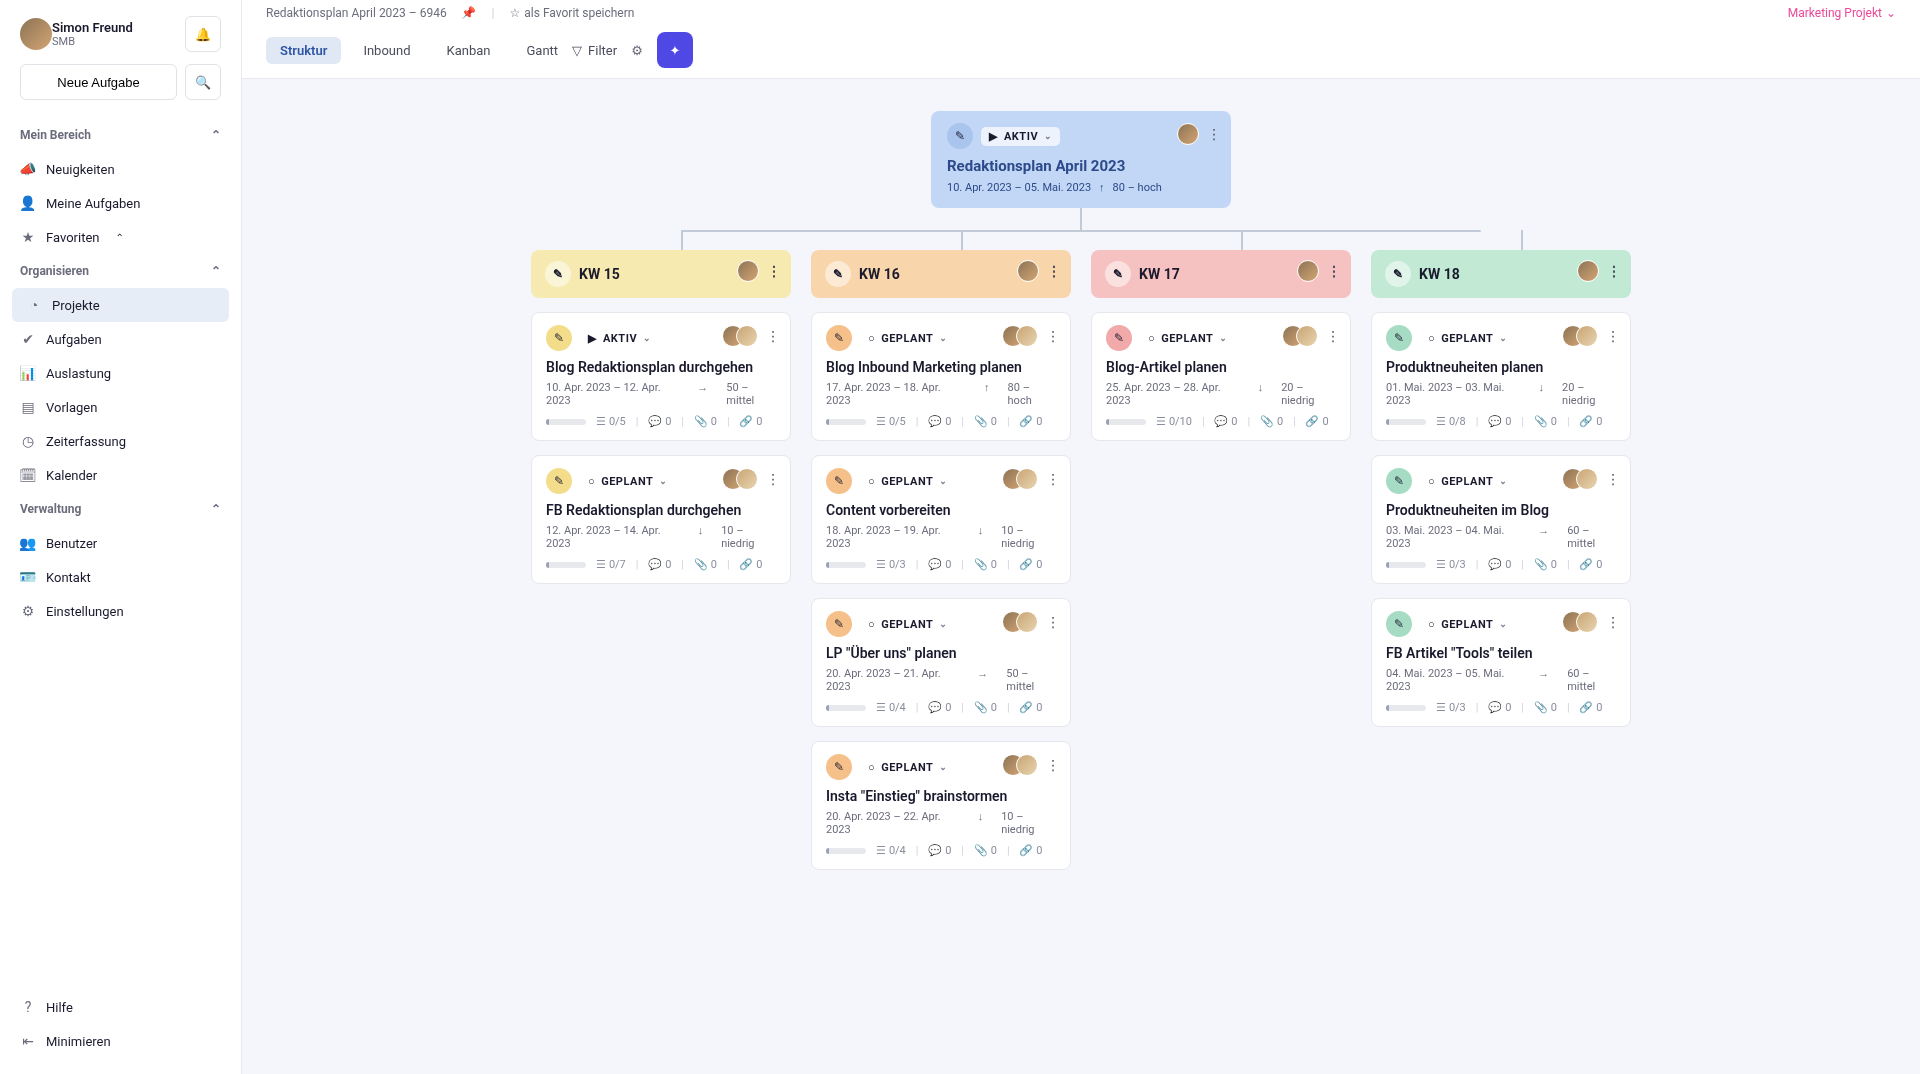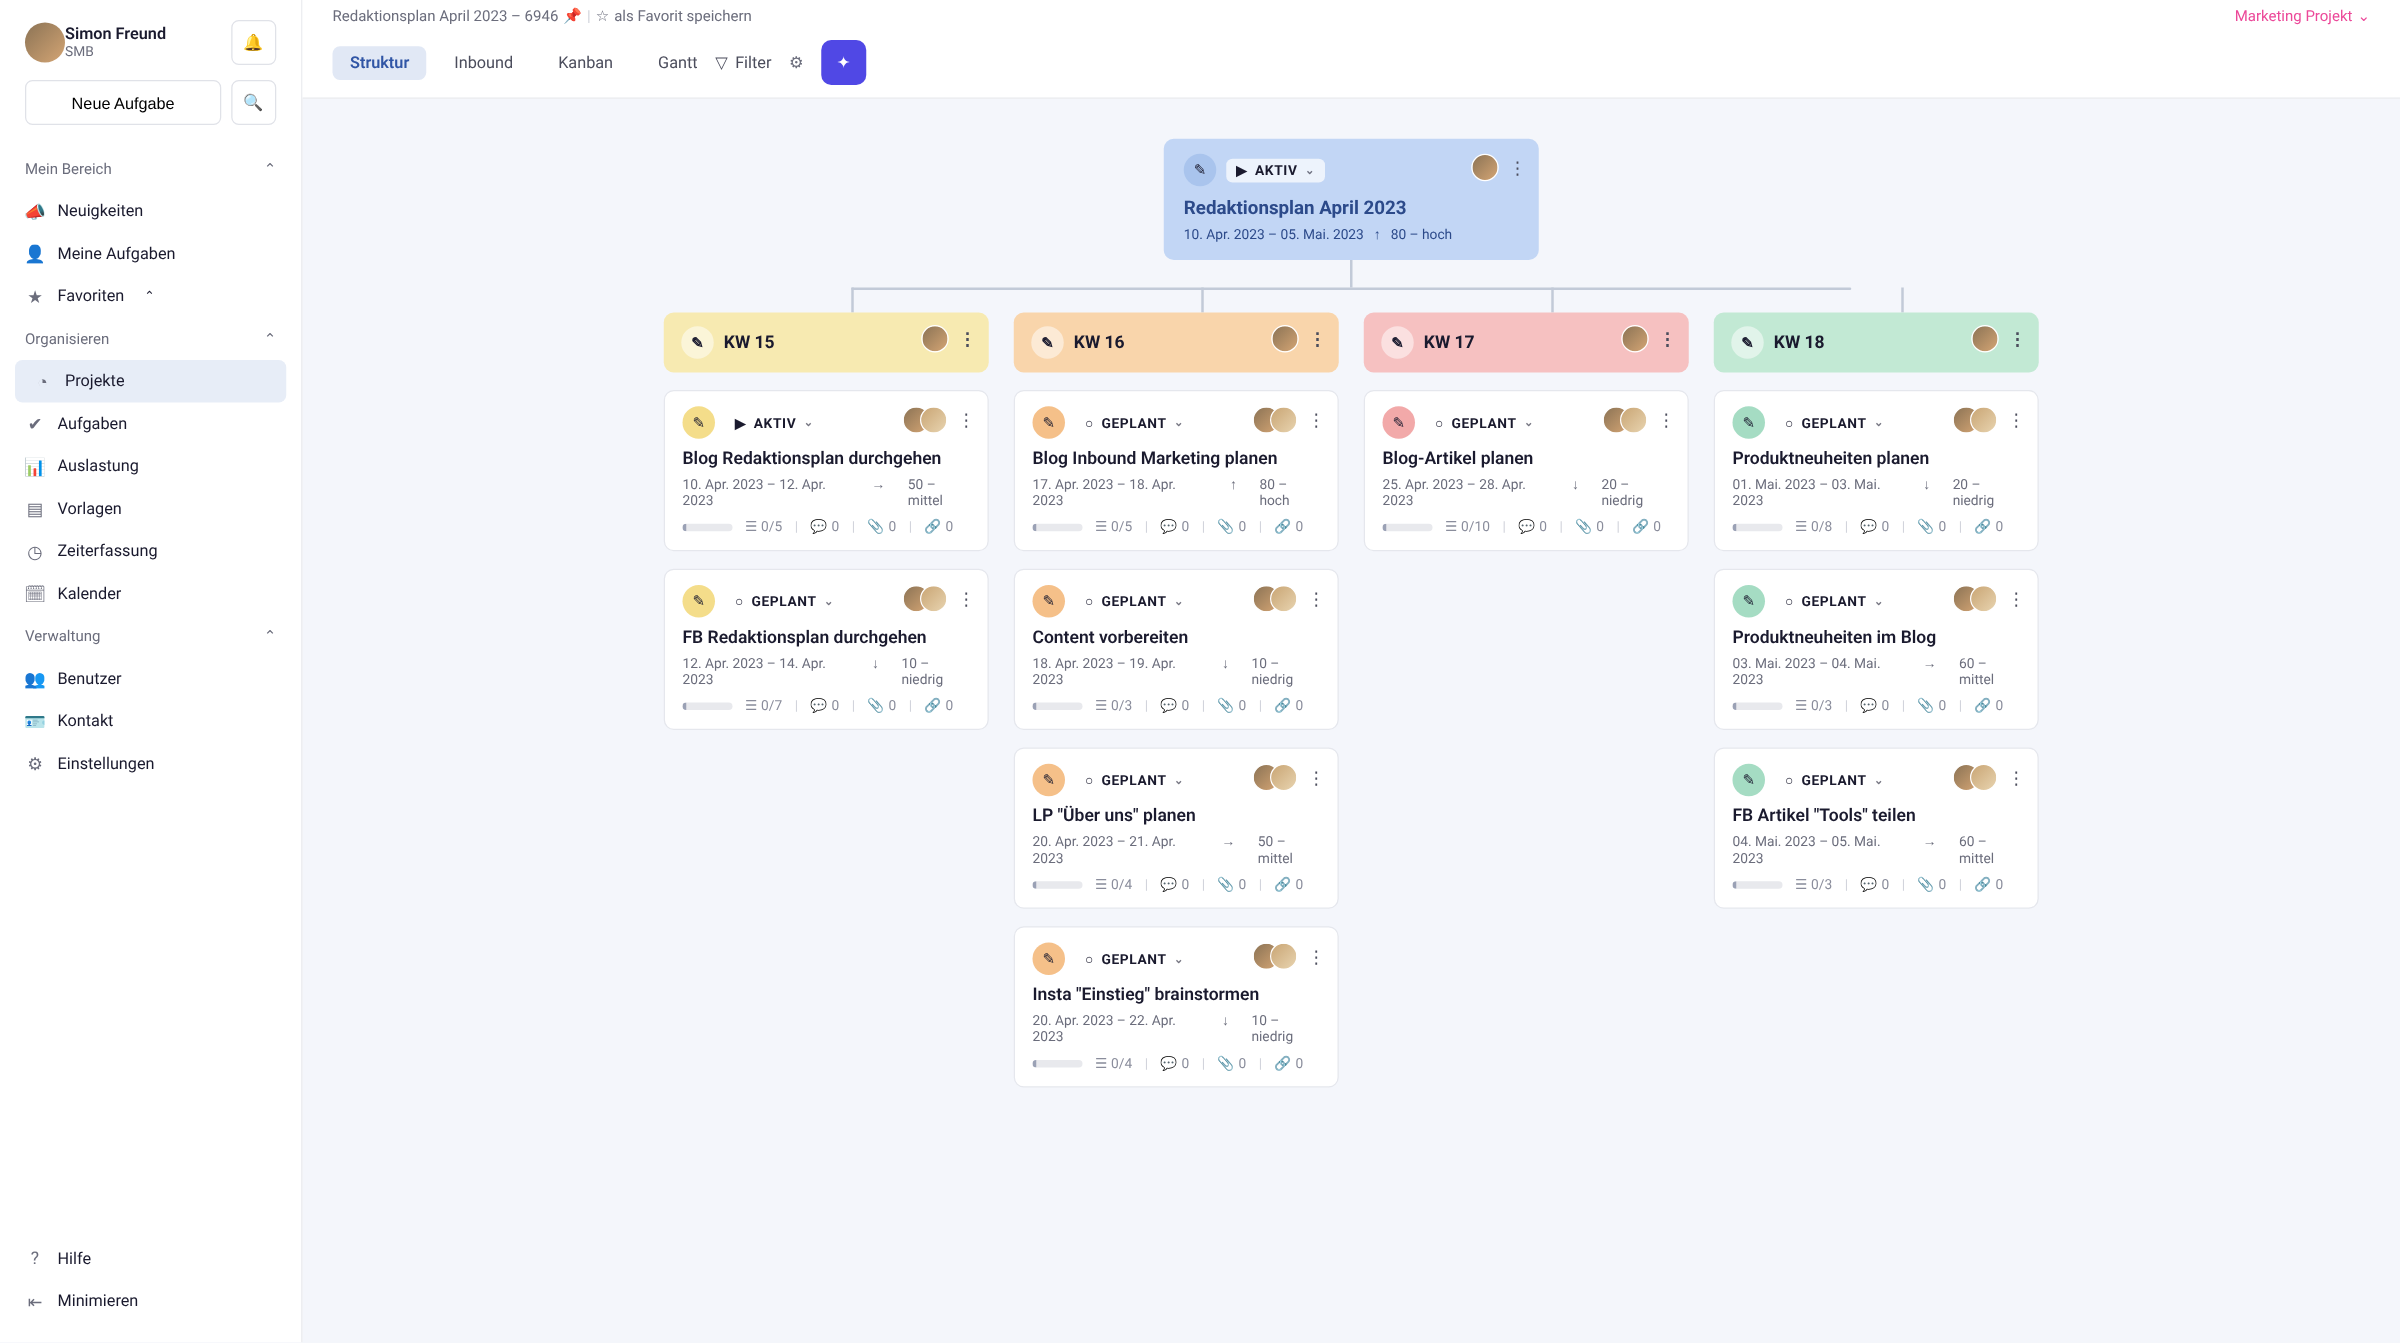--- a/index.html
+++ b/index.html
@@ -7,29 +7,29 @@
 .app{display:flex;height:100%}
 .sidebar{width:242px;background:#fff;border-right:1px solid #e8e9ed;display:flex;flex-direction:column;padding:16px 0}
 .user-row{display:flex;align-items:center;padding:0 20px 12px;}
 .user-avatar{width:32px;height:32px;border-radius:50%;background:linear-gradient(135deg,#8b7355,#d4a574)}
 .user-info{flex:1}
 .user-name{font-size:13px;font-weight:600;color:#1a1a2e}
 .user-sub{font-size:11px;color:#6b6d7c}
 .icon-btn{width:36px;height:36px;border:1px solid #e0e2e8;border-radius:6px;display:flex;align-items:center;justify-content:center;cursor:pointer;background:#fff}
 .sidebar-actions{display:flex;gap:8px;padding:0 20px 18px}
 .new-task-btn{flex:1;height:36px;border:1px solid #e0e2e8;border-radius:6px;background:#fff;font-size:13px;font-weight:500;cursor:pointer}
-.section-header{display:flex;align-items:center;justify-content:space-between;padding:10px 20px;font-size:12px;color:#6b6d7c;font-weight:400;cursor:pointer}
+.section-header{display:flex;align-items:center;justify-content:space-between;padding:10px 20px;font-size:12px;color:#6b6d7c;font-weight:700;cursor:pointer}
 .nav-item{display:flex;align-items:center;gap:10px;padding:9px 20px;font-size:13px;color:#1a1a2e;cursor:pointer}
 .nav-item.active{background:#e7edf7;border-radius:6px;margin:0 12px;padding:9px 14px}
 .nav-item .ico{width:16px;height:16px;display:flex;align-items:center;justify-content:center;color:#6b6d7c;font-size:14px}
 .sidebar-bottom{margin-top:auto}
 .main{flex:1;display:flex;flex-direction:column}
 .topbar{background:#fff;border-bottom:1px solid #e8e9ed}
 .breadcrumb-row{display:flex;align-items:center;padding:6px 24px;font-size:12px;color:#6b6d7c;gap:10px;justify-content:space-between}
-.breadcrumb-left{display:flex;gap:4px}
+.breadcrumb-left{display:flex;gap:15px}
 .bc-fav{display:flex;align-items:center;gap:4px;cursor:pointer}
 .tabs-row{display:flex;align-items:center;padding:6px 24px 10px}
 .tabs{display:flex;gap:8px}
 .tab{padding:6px 14px;border-radius:6px;font-size:13px;cursor:pointer;color:#4b4d5c}
 .tab.active{background:#e1e8f5;color:#3055a5;font-weight:600}
 .topbar-right{display:flex;align-items:center;gap:14px}
 .proj-sel{font-size:12px;color:#ec4899;display:flex;align-items:center;gap:4px;cursor:pointer}
 .filter-btn{display:flex;align-items:center;gap:6px;font-size:13px;color:#4b4d5c;cursor:pointer}
 .gear-btn{cursor:pointer;color:#6b6d7c}
 .ai-btn{width:36px;height:36px;border-radius:8px;background:#5048e5;display:flex;align-items:center;justify-content:center;color:#fff;cursor:pointer}

